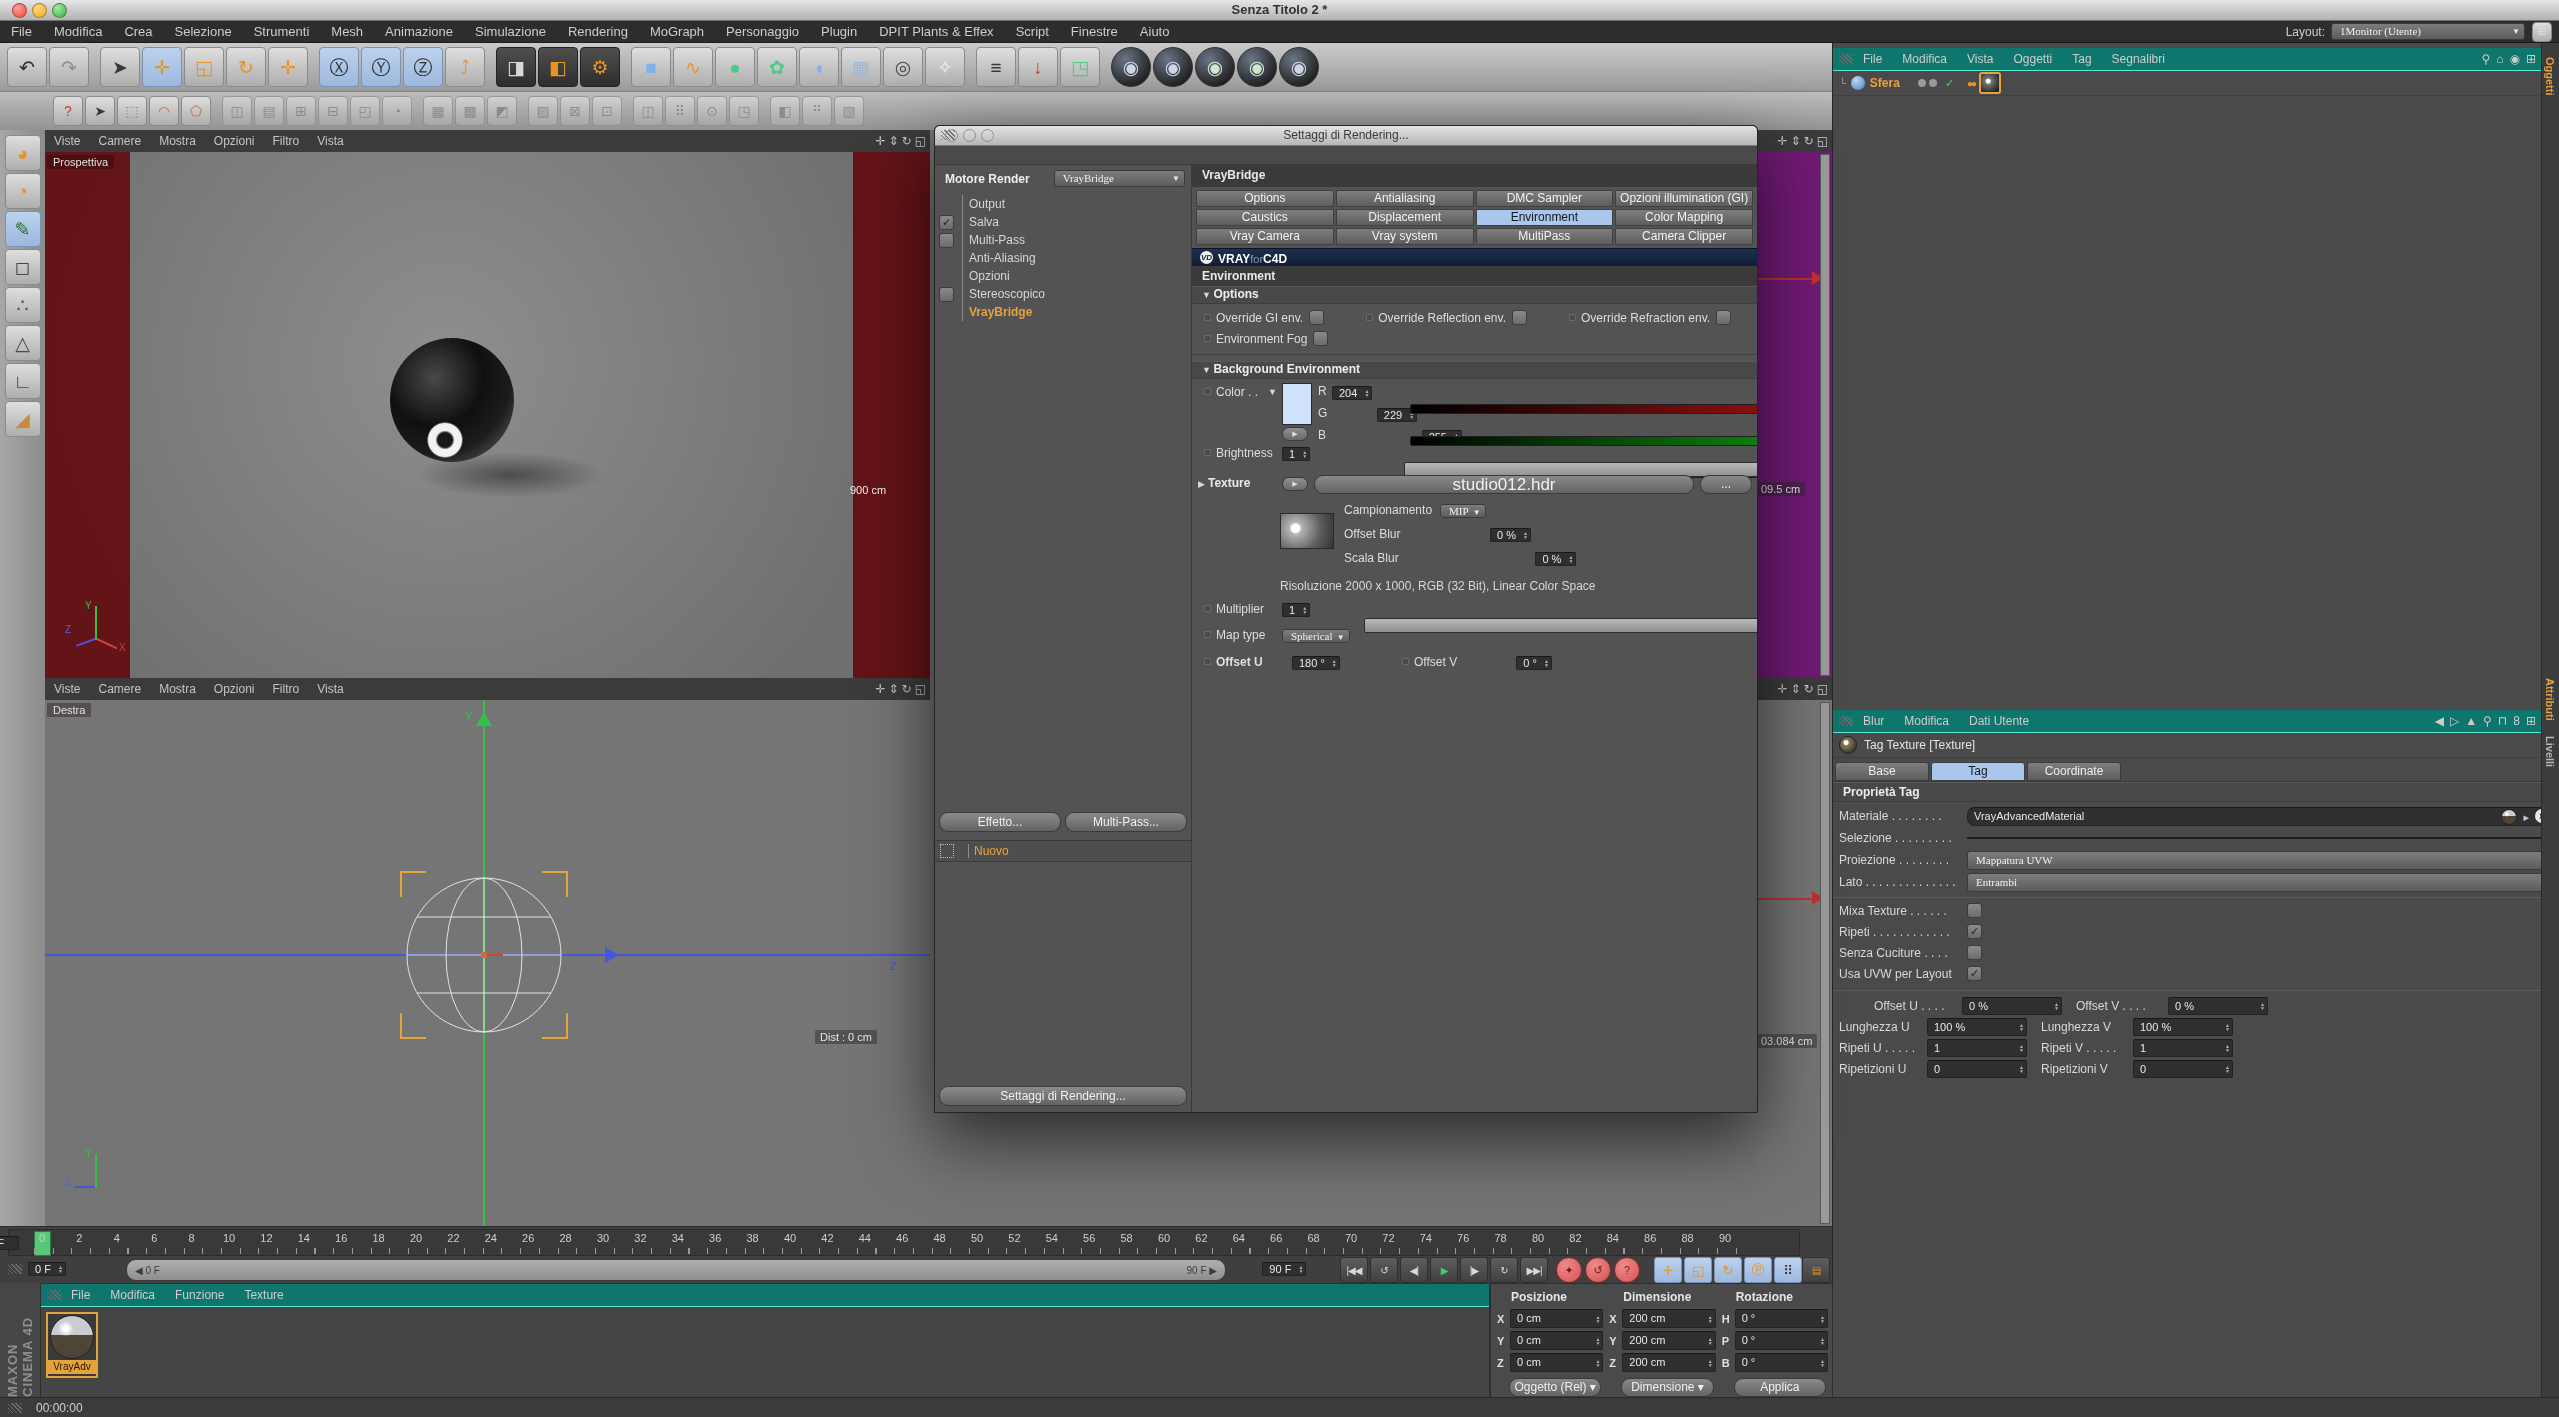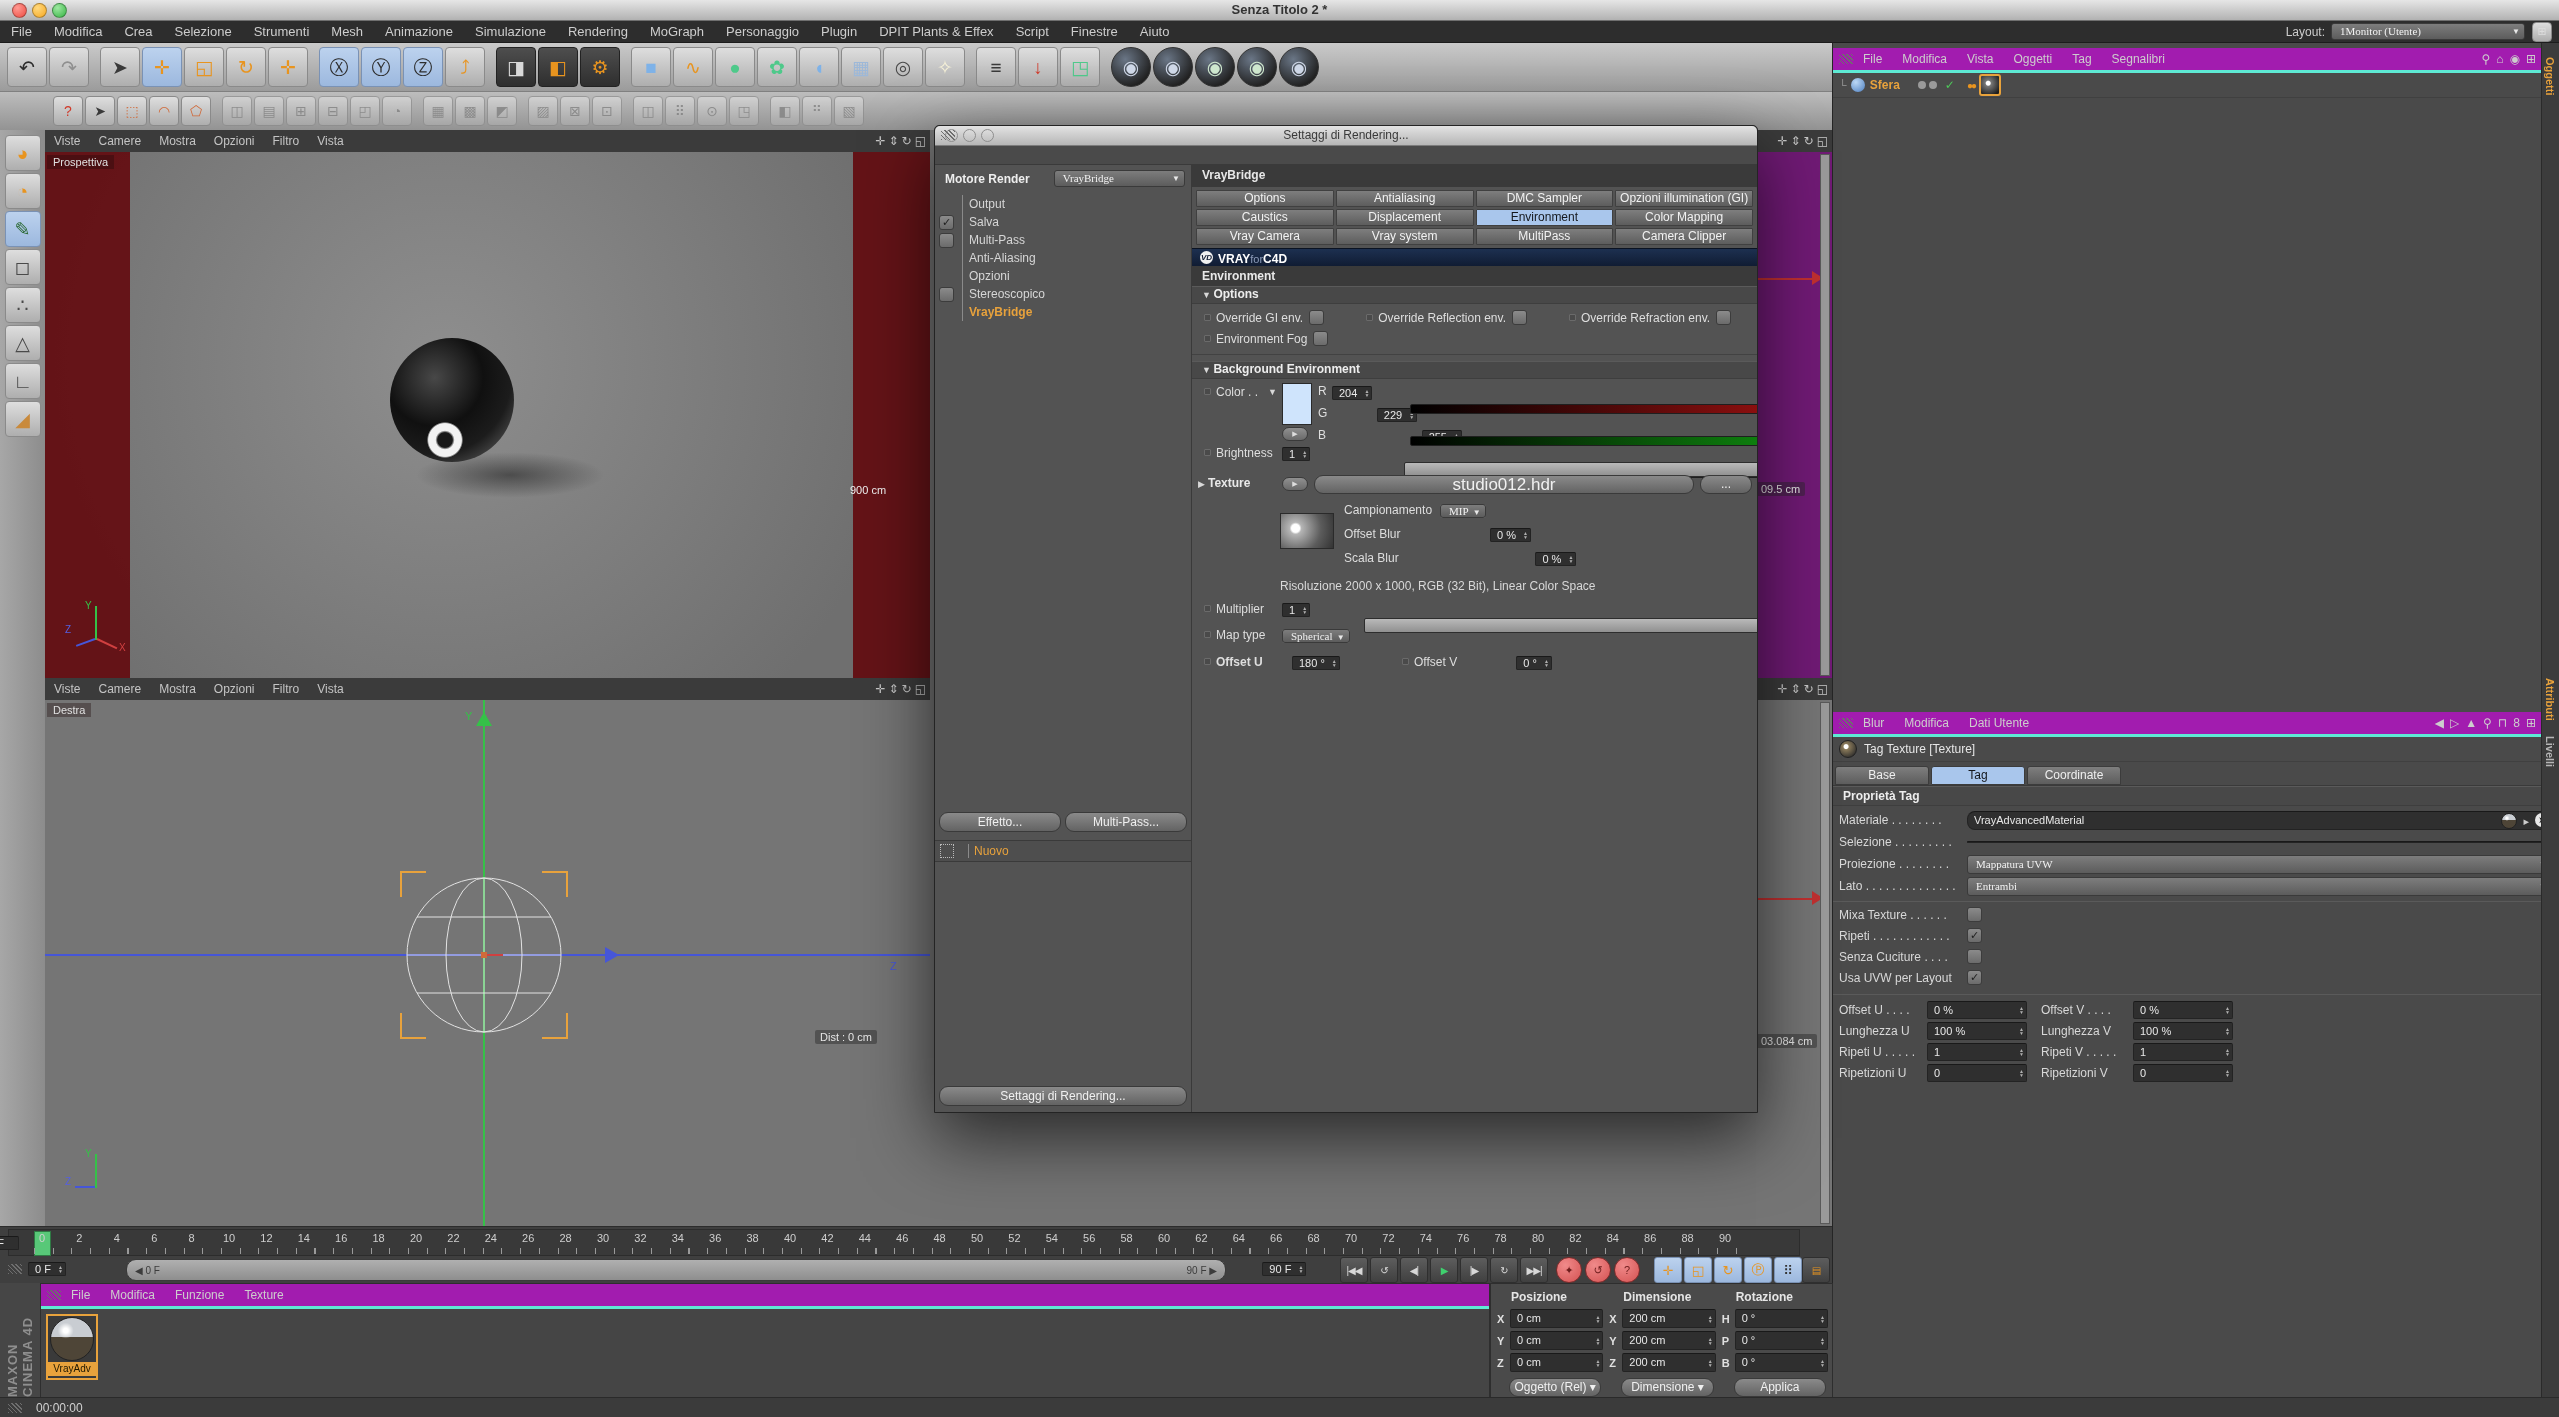--- a/index.html
+++ b/index.html
@@ -102,21 +102,21 @@
   .dd .caret{position:absolute;right:4px;top:0;font-size:8px;color:#e8e8e8;}
   .cslider{height:8px;border:1px solid #1f1f1f;border-radius:2px;position:relative;}
   .gslider{background:linear-gradient(#b9b9b9,#909090);border:1px solid #2d2d2d;height:13px;border-radius:2px;position:relative;}
   .gslider:after{content:"";position:absolute;right:0;top:0;bottom:0;width:3px;background:#e8a23c;}
   .roundbtn{width:24px;height:12px;border-radius:7px;background:linear-gradient(#909090,#6a6a6a);
             border:1px solid #3a3a3a;color:#ddd;font-size:7px;text-align:center;line-height:11px;}
   #texthumb{width:52px;height:34px;border:1px solid #2a2a2a;
      background:radial-gradient(circle at 28% 42%,#fff 0 4px,#b5b5b5 6px,#5c5c5c 60%,#333 100%);}
   
   #rightpanel{left:1832px;top:43px;width:727px;height:1374px;background:#4a4a4a;border-left:1px solid #252525;}
-  .pmenubar{background:#a21caf;border-bottom:3px solid #5eead4;height:22px;display:flex;align-items:center;}
+  .pmenubar{background:#0f766e;border-bottom:1px solid #5eead4;height:22px;display:flex;align-items:center;}
   .pmenubar .mi{font-size:12px;line-height:22px;padding:0 10px;}
   .pmicons{margin-left:auto;display:flex;gap:6px;padding-right:24px;}
   .pmicons span{color:#cdcdcd;font-size:12px;}
   .vtabstrip{position:absolute;right:0;top:0;width:18px;bottom:0;background:#3c3c3c;border-left:1px solid #2a2a2a;}
   .vtab{writing-mode:vertical-rl;font-size:11px;font-weight:bold;color:#b5b5b5;padding:8px 2px;}
   .vtab.act{color:#e8a23c;}
   .amtab{background:linear-gradient(#7e7e7e,#5d5d5d);border:1px solid #3c3c3c;color:#efefef;font-size:12px;
          line-height:17px;text-align:center;width:92px;border-radius:3px 3px 0 0;}
   .amtab.sel{background:#a9c6ec;color:#14171c;}
   .amlabel{font-size:12px;color:#d8d8d8;white-space:nowrap;overflow:hidden;}
@@ -716,21 +716,21 @@
       <div class="amrow" style="height: 21px;">
         <span class="amlabel" style="width: 128px;">Senza Cuciture . . . .</span>
         <span class="chk"></span>
       </div>
       <div class="amrow" style="height: 21px;">
         <span class="amlabel" style="width: 128px;">Usa UVW per Layout</span>
         <span class="chk on"></span>
       </div>
     </div>
   <div id="amuv" style="padding:4px 8px 0 6px;border-top:1px solid #5a5a5a;margin-top:2px">
-      <div class="amrow" style="height: 21px;">
+      <div class="amrow" style="height: 21px; margin-left: 35px;">
         <span class="amlabel" style="width: 88px;">Offset U . . . .</span>
         <span class="fld" style="width: 78px; line-height: 16px; margin-right: 14px;"><span>0 %</span><span class="spin">▲<span>▼</span></span></span>
         <span class="amlabel" style="width: 92px;">Offset V . . . .</span>
         <span class="fld" style="width: 78px; line-height: 16px; margin-right: 14px;"><span>0 %</span><span class="spin">▲<span>▼</span></span></span>
       </div>
       <div class="amrow" style="height: 21px;">
         <span class="amlabel" style="width: 88px;">Lunghezza U</span>
         <span class="fld" style="width: 78px; line-height: 16px; margin-right: 14px;"><span>100 %</span><span class="spin">▲<span>▼</span></span></span>
         <span class="amlabel" style="width: 92px;">Lunghezza V</span>
         <span class="fld" style="width: 78px; line-height: 16px; margin-right: 14px;"><span>100 %</span><span class="spin">▲<span>▼</span></span></span>

